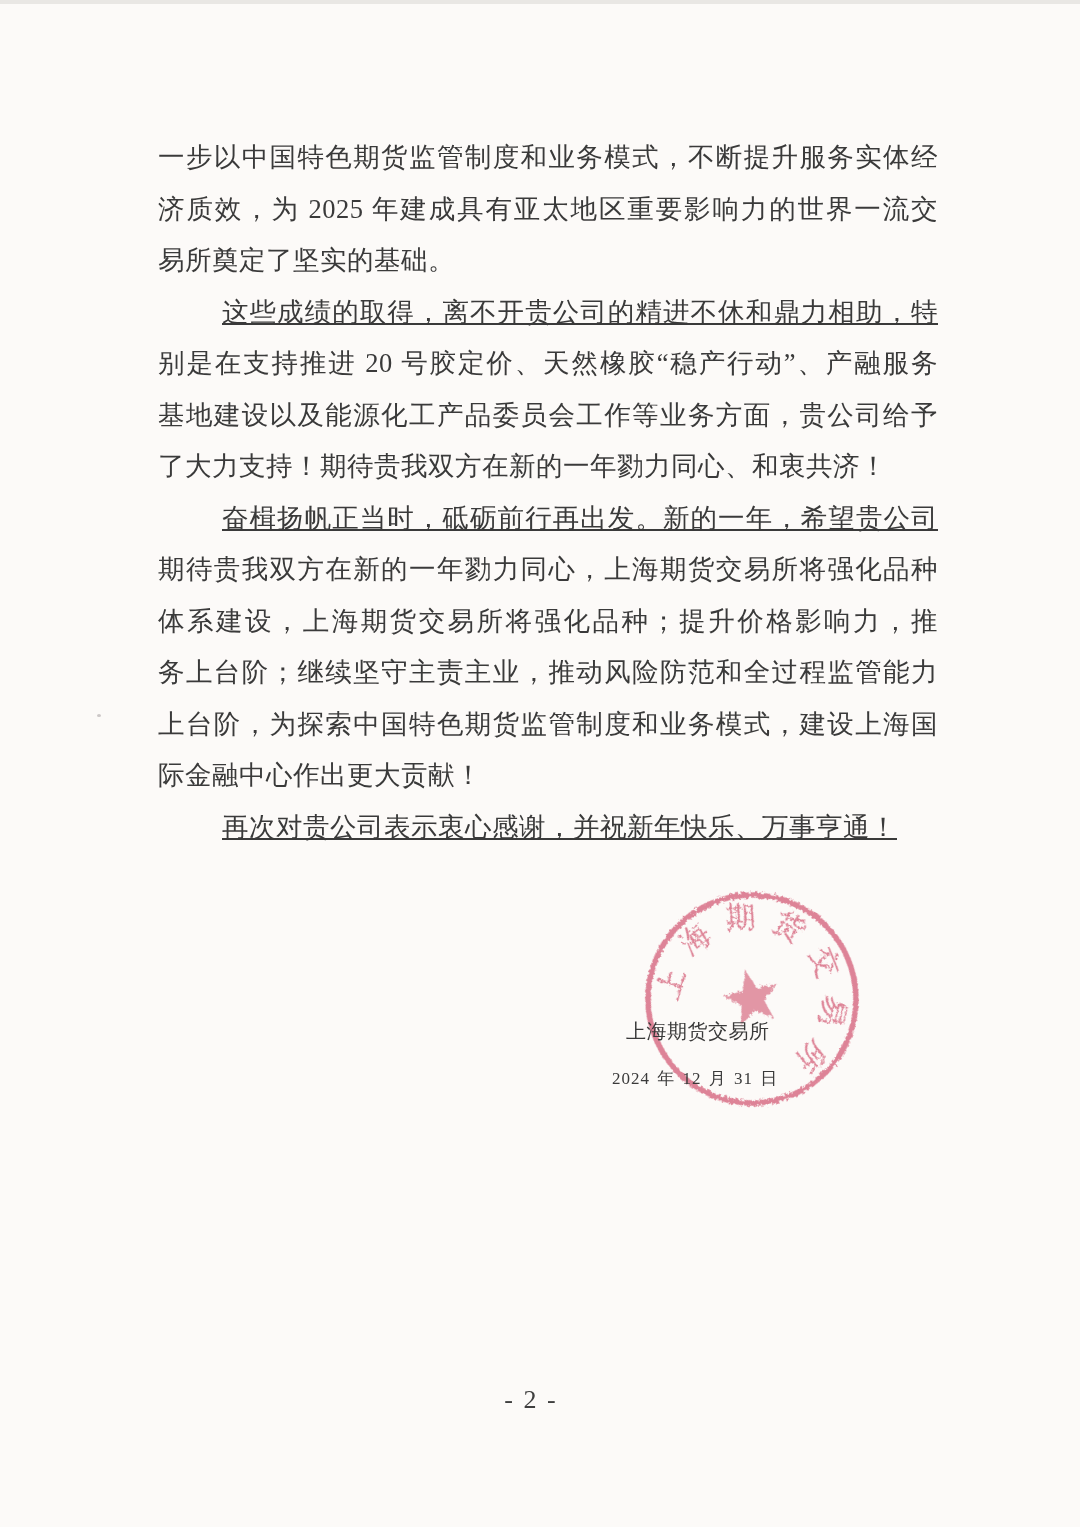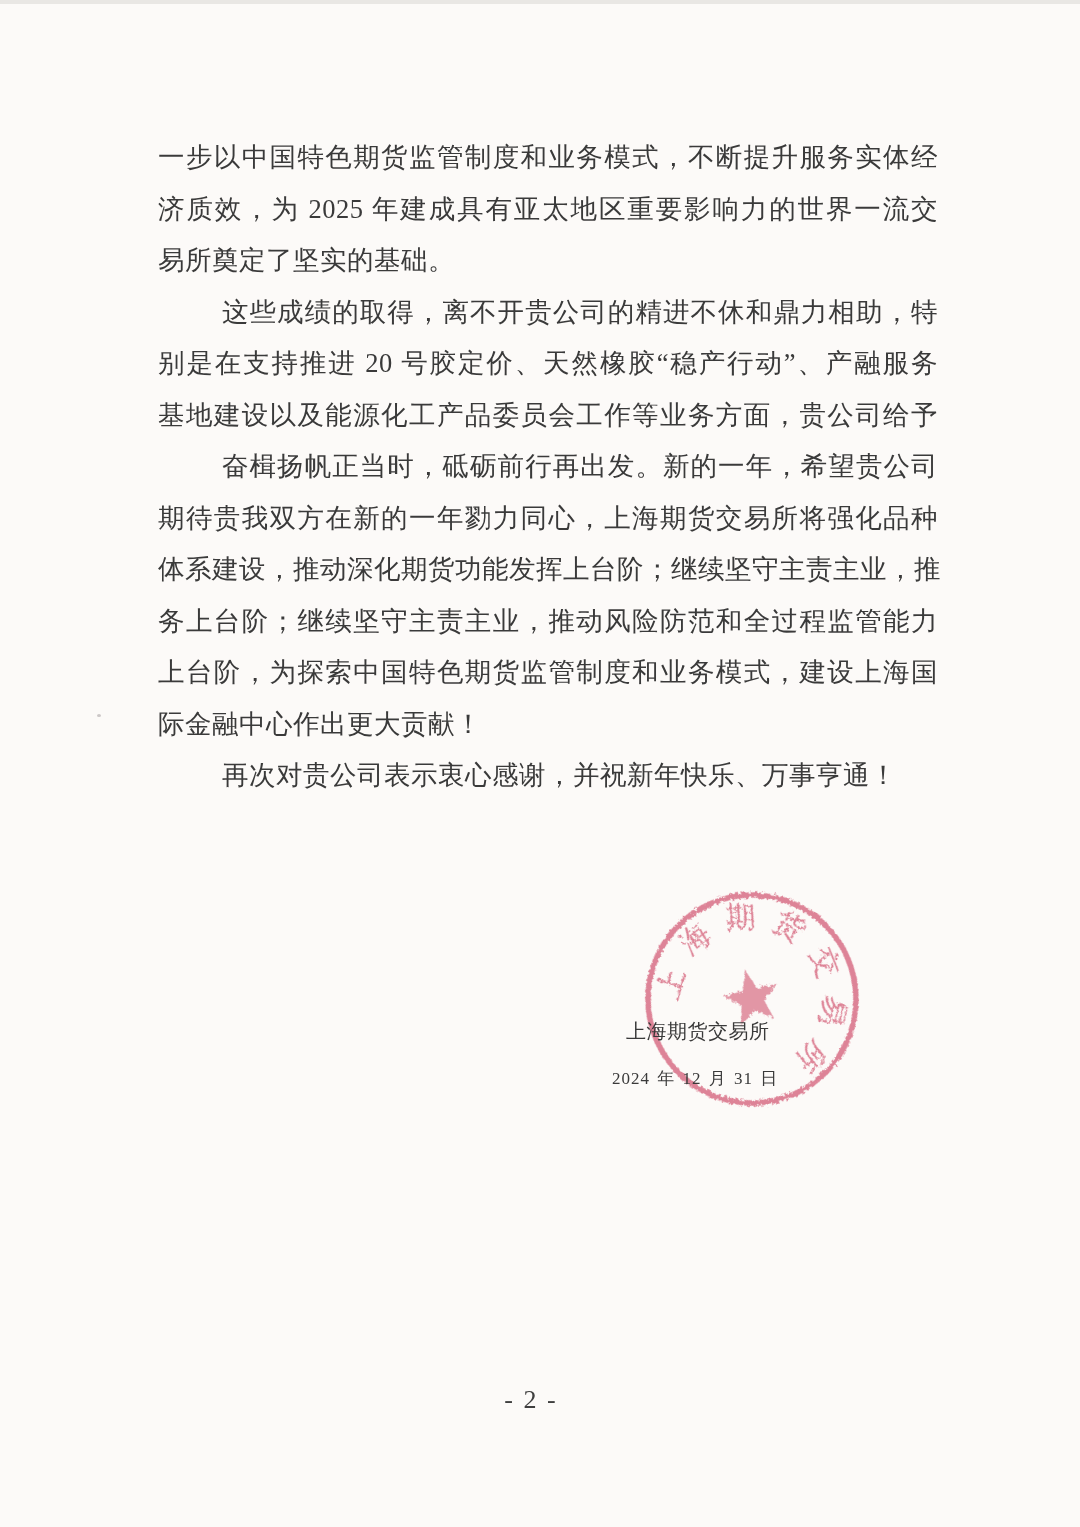--- a/index.html
+++ b/index.html
@@ -27,21 +27,21 @@
     text-align:justify;
     text-align-last:justify;
     text-justify:inter-character;
     white-space:nowrap;
     letter-spacing:.5px;
   }
   .line.last{
     text-align-last:left;
     white-space:normal;
   }
-  .line.indent{padding-left:64px;}
+  .line.indent{padding-left:64px;text-decoration:underline;}
   
   .sig-name{
     position:absolute;left:626px;top:1010px;
     font-size:20px;line-height:34px;
     color:var(--text-color,#3a3a3a);
     letter-spacing:0.5px;
   }
   .sig-date{
     position:absolute;left:612px;top:1058px;
     font-size:17px;line-height:34px;
@@ -93,23 +93,24 @@
 
 <div class="page" style="--page-bg: #fcfaf8; --text-color: #3a3a3a; --seal-color: #d0506c;">
 
   <div class="letter-body" id="letterBody">
       <div class="line">一步以中国特色期货监管制度和业务模式，不断提升服务实体经</div>
       <div class="line">济质效，为 2025 年建成具有亚太地区重要影响力的世界一流交</div>
       <div class="line last">易所奠定了坚实的基础。</div>
       <div class="line indent">这些成绩的取得，离不开贵公司的精进不休和鼎力相助，特</div>
       <div class="line">别是在支持推进 20 号胶定价、天然橡胶“稳产行动”、产融服务</div>
       <div class="line">基地建设以及能源化工产品委员会工作等业务方面，贵公司给予</div>
+      <div class="line last">了大力支持！期待贵我双方在新的一年勠力同心、和衷共济！</div>
       <div class="line indent">奋楫扬帆正当时，砥砺前行再出发。新的一年，希望贵公司</div>
       <div class="line">期待贵我双方在新的一年勠力同心，上海期货交易所将强化品种</div>
-      <div class="line">体系建设，推动深化期货功能发挥上台阶；继续坚守主责主业，推</div>
+      <div class="line">体系建设，上海期货交易所将强化品种；提升价格影响力，推</div>
       <div class="line">务上台阶；继续坚守主责主业，推动风险防范和全过程监管能力</div>
       <div class="line">上台阶，为探索中国特色期货监管制度和业务模式，建设上海国</div>
       <div class="line last">际金融中心作出更大贡献！</div>
       <div class="line last indent">再次对贵公司表示衷心感谢，并祝新年快乐、万事亨通！</div>
     </div>
 
   <div class="seal">
     <svg width="230" height="230" viewBox="-115 -115 230 230">
       <defs>
         <filter id="stampGrain" x="-20%" y="-20%" width="140%" height="140%">

